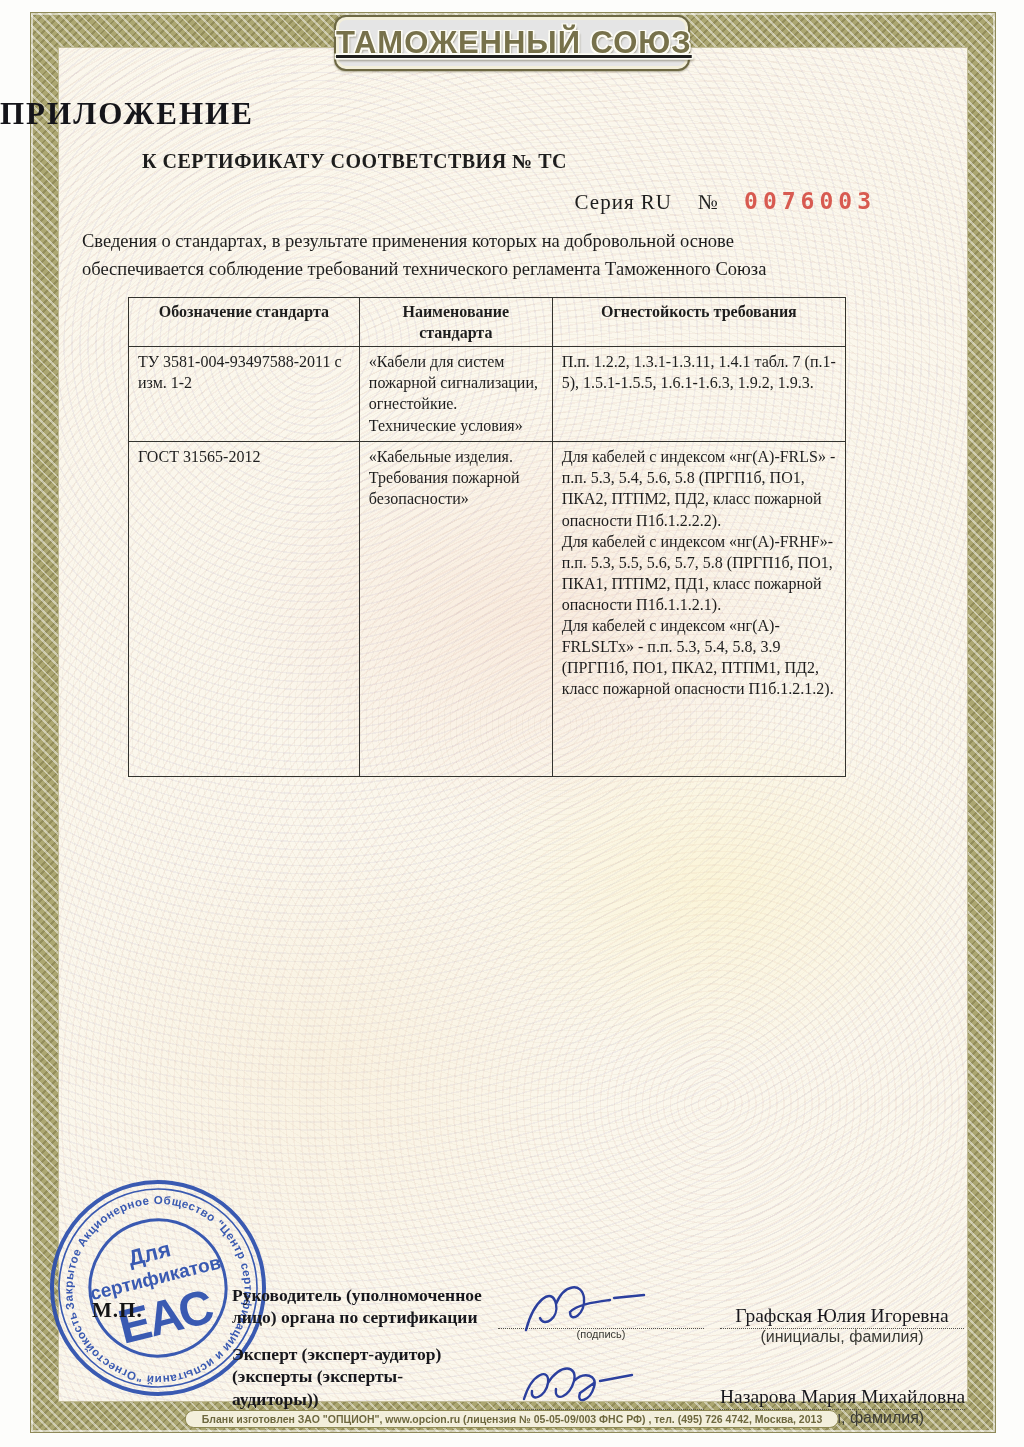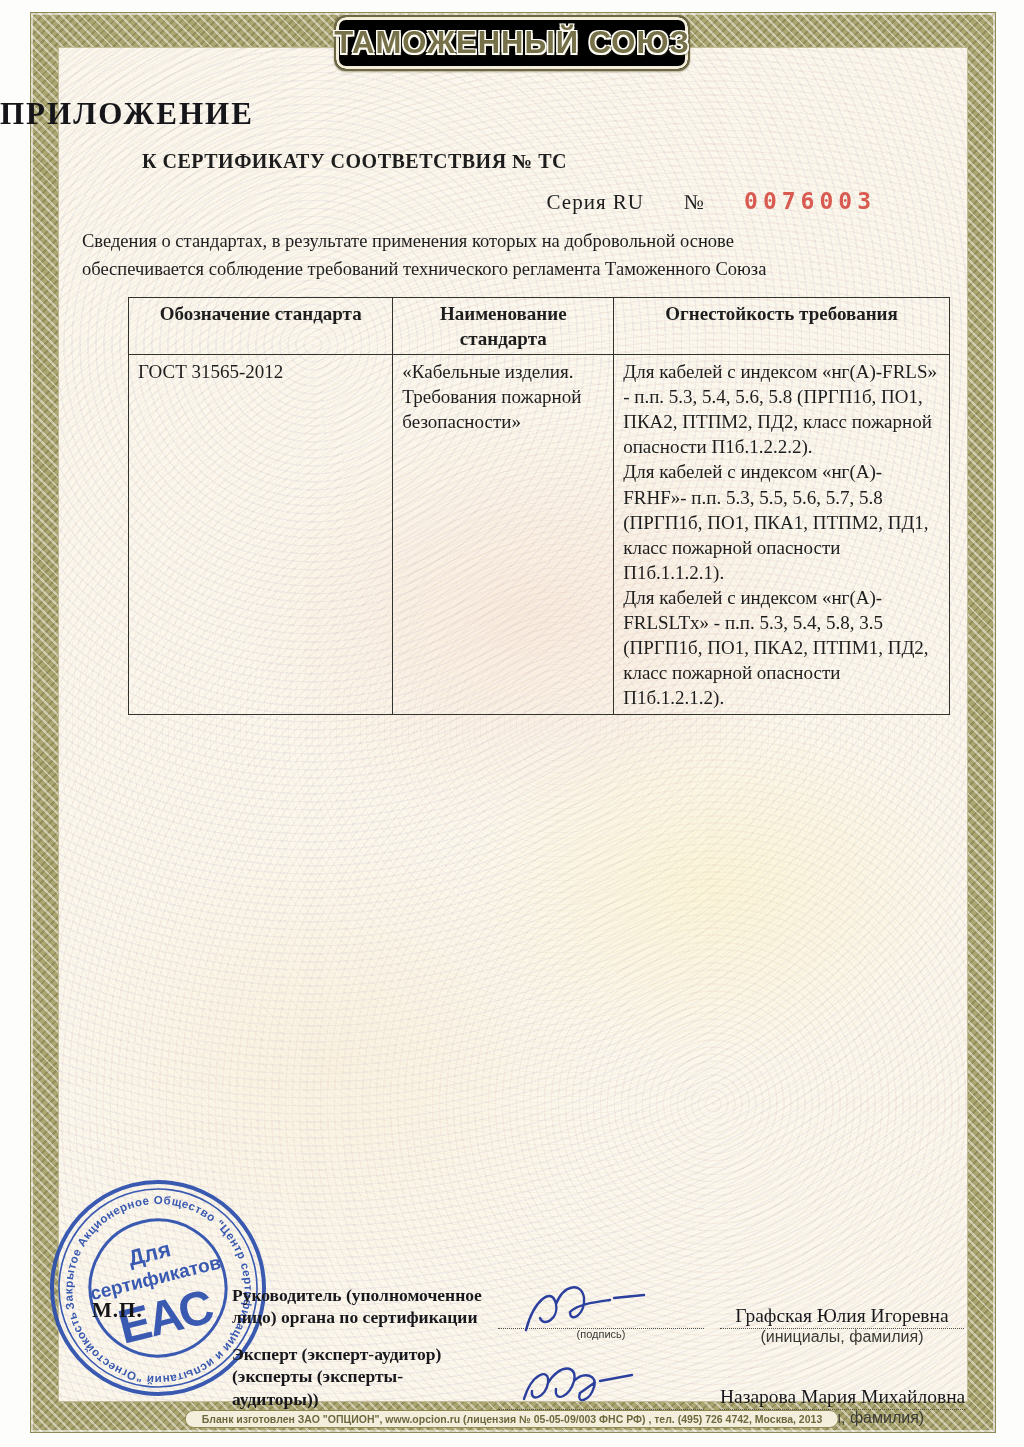--- a/index.html
+++ b/index.html
@@ -30,24 +30,24 @@
       repeating-radial-gradient(circle at 28% 22%, rgba(148,138,190,.10) 0 1.5px, rgba(0,0,0,0) 1.5px 8px),
       repeating-radial-gradient(circle at 72% 78%, rgba(205,150,140,.10) 0 1.5px, rgba(0,0,0,0) 1.5px 7px),
       repeating-radial-gradient(circle at 55% 50%, rgba(170,160,120,.08) 0 1px, rgba(0,0,0,0) 1px 6px),
       #fbf7ec;
     box-shadow: inset 0 0 0 1px rgba(160,154,100,.6);
   }
   
   .banner{
     position:absolute;top:15px;left:50%;transform:translateX(-50%);
     width:352px;height:52px;z-index:5;
-    background:#000000;
+    background:#e5e5e5;
     border:2px solid #6d6843;border-radius:12px;
     box-shadow: inset 0 0 0 3px #f3efda, 0 1px 2px rgba(60,55,20,.4);
-    display:flex;align-items:center;justify-content:center;
+    display:flex;align-items:center;text-decoration:underline;
   }
   .banner-text{
     font-family:"Liberation Sans", sans-serif;
     font-weight:bold;font-size:31px;letter-spacing:1px;
     color:#77714a;
     text-shadow:-1.5px -1.5px 0 #fdfcf4, 1.5px -1.5px 0 #fdfcf4, -1.5px 1.5px 0 #fdfcf4, 1.5px 1.5px 0 #fdfcf4, 2px 3px 2px rgba(70,64,30,.45);
     white-space:nowrap;
   }
   
   .doc-title{
@@ -60,38 +60,38 @@
     display:flex;align-items:flex-end;
   }
   .cert-label{font-size:20px;font-weight:bold;white-space:nowrap;letter-spacing:.5px;}
   .cert-num-wrap{
     flex:1;margin-left:14px;border-bottom:1.5px solid #6b6b66;
     text-align:center;padding-bottom:3px;
   }
   .cert-number{font-size:21px;font-weight:bold;letter-spacing:.5px;position:relative;top:-4px;}
   .series-line{
     position:absolute;top:188px;right:148px;
-    display:flex;align-items:baseline;gap:40px;
+    display:flex;align-items:baseline;gap:26px;
   }
   .series-label{font-size:21px;letter-spacing:1px;}
   .numero-sign{font-size:21px;}
   .serial-number{
     font-family:"DejaVu Sans Mono", monospace;
     font-size:23px;font-weight:bold;letter-spacing:5px;
     color:#d85a50;
   }
   .intro{
     position:absolute;top:228px;left:82px;right:68px;
     font-size:18.5px;font-weight:normal;line-height:1.5;
   }
   
   table.standards{
-    position:absolute;top:297px;left:128px;width:822px;
+    position:absolute;top:297px;left:128px;width:718px;
     border-collapse:collapse;table-layout:fixed;
-    font-size:19px;line-height:1.32;
+    font-size:16px;line-height:1.32;
     background:transparent;
   }
   table.standards th, table.standards td{
     border:1.6px solid #33332e;
     padding:4px 9px;vertical-align:top;text-align:left;
   }
   table.standards th{font-weight:bold;text-align:center;padding:3px 6px;}
   .col1{width:32.2%;}.col2{width:26.9%;}.col3{width:40.9%;}
   td.req p{margin:0;}
   .row2-cells td{height:326px;}
@@ -174,27 +174,34 @@
       <col class="col2">
       <col class="col3">
     </colgroup>
   <tbody>
       <tr>
     <th>Обозначение стандарта</th>
     <th style="white-space:pre-line">Наименование
 стандарта</th>
     <th>Огнестойкость требования</th>
   </tr>
+  <tr class="row1-cells">
+    <td>ТУ 3581-004-93497588-2011 с изм. 1-2</td>
+    <td>«Кабели для систем пожарной сигнализации, огнестойкие. Технические условия»</td>
+    <td class="req">
+      <p>П.п. 1.2.2, 1.3.1-1.3.11, 1.4.1 табл. 7 (п.1-5), 1.5.1-1.5.5, 1.6.1-1.6.3, 1.9.2, 1.9.3.</p>
+    </td>
+  </tr>
   <tr class="row2-cells">
     <td>ГОСТ 31565-2012</td>
     <td>«Кабельные изделия. Требования пожарной безопасности»</td>
     <td class="req">
       <p>Для кабелей с индексом «нг(А)-FRLS» - п.п. 5.3, 5.4, 5.6, 5.8 (ПРГП1б, ПО1, ПКА2, ПТПМ2, ПД2, класс пожарной опасности П1б.1.2.2.2).</p>
       <p>Для кабелей с индексом «нг(А)-FRHF»- п.п. 5.3, 5.5, 5.6, 5.7, 5.8 (ПРГП1б, ПО1, ПКА1, ПТПМ2, ПД1, класс пожарной опасности П1б.1.1.2.1).</p>
-      <p>Для кабелей с индексом «нг(А)-FRLSLTx» - п.п. 5.3, 5.4, 5.8, 3.5 (ПРГП1б, ПО1, ПКА2, ПТПМ1, ПД2, класс пожарной опасности П1б.1.2.1.2).</p>
+      <p>Для кабелей с индексом «нг(А)-FRLSLTx» - п.п. 5.3, 5.4, 5.8, 3.9 (ПРГП1б, ПО1, ПКА2, ПТПМ1, ПД2, класс пожарной опасности П1б.1.2.1.2).</p>
     </td>
   </tr>
 </tbody>
   </table>
 
 <svg class="stamp" viewBox="0 0 224 224">
   <defs>
     <path id="ringPath" d="M 26,112 A 86,86 0 1 1 25.99,112.5"></path>
   </defs>
   <circle cx="112" cy="112" r="106" fill="none" stroke="#2c4fae" stroke-width="4"></circle>

